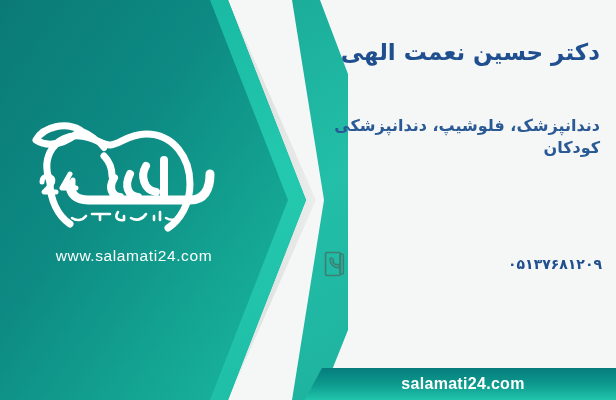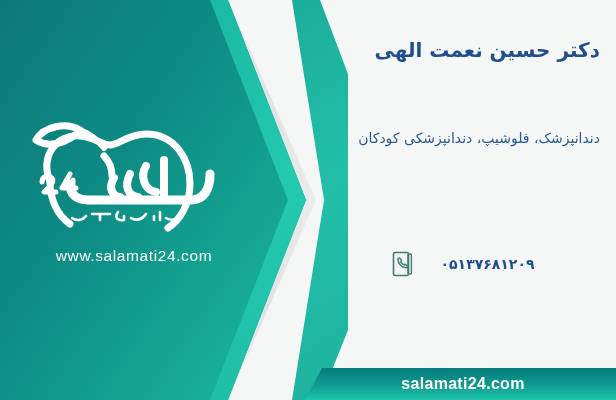--- a/index.html
+++ b/index.html
@@ -80,50 +80,51 @@
     width: 306px; height: 400px;
     z-index: 4;
     direction: rtl;
     text-align: right;
   }
   .doc-name {
     position: absolute;
     right: 16px; top: 38px;
     width: 275px;
     color: #1f4f8f;
-    font-size: 20px;
+    font-size: 23px;
     font-weight: bold;
     line-height: 1.25;
     letter-spacing: 0;
   }
   .specialty {
     position: absolute;
     right: 16px; top: 98px;
     width: 275px;
     color: #1f4f8f;
     font-size: 13.5px;
     font-weight: bold;
     line-height: 1.4;
   }
   .specialty-sub {
     position: absolute;
-    right: 16px; top: 129px;
+    right: 16px; top: 115px;
     width: 275px;
     color: #2a5a95;
-    font-size: 14px;
+    font-size: 16px;
     line-height: 1.4;
+    font-weight: bold;
   }
 
   
   .contact-row {
     position: absolute;
     right: 14px;
     display: flex;
     align-items: flex-start;
-    justify-content: center;
+    justify-content: space-between;
     gap: 23px;
     width: 282px;
   }
   .row-phone { top: 248px; align-items: center; }
   .row-addr  { top: 288px; }
 
   .contact-text {
     color: #1f4f8f;
     text-align: right;
   }

